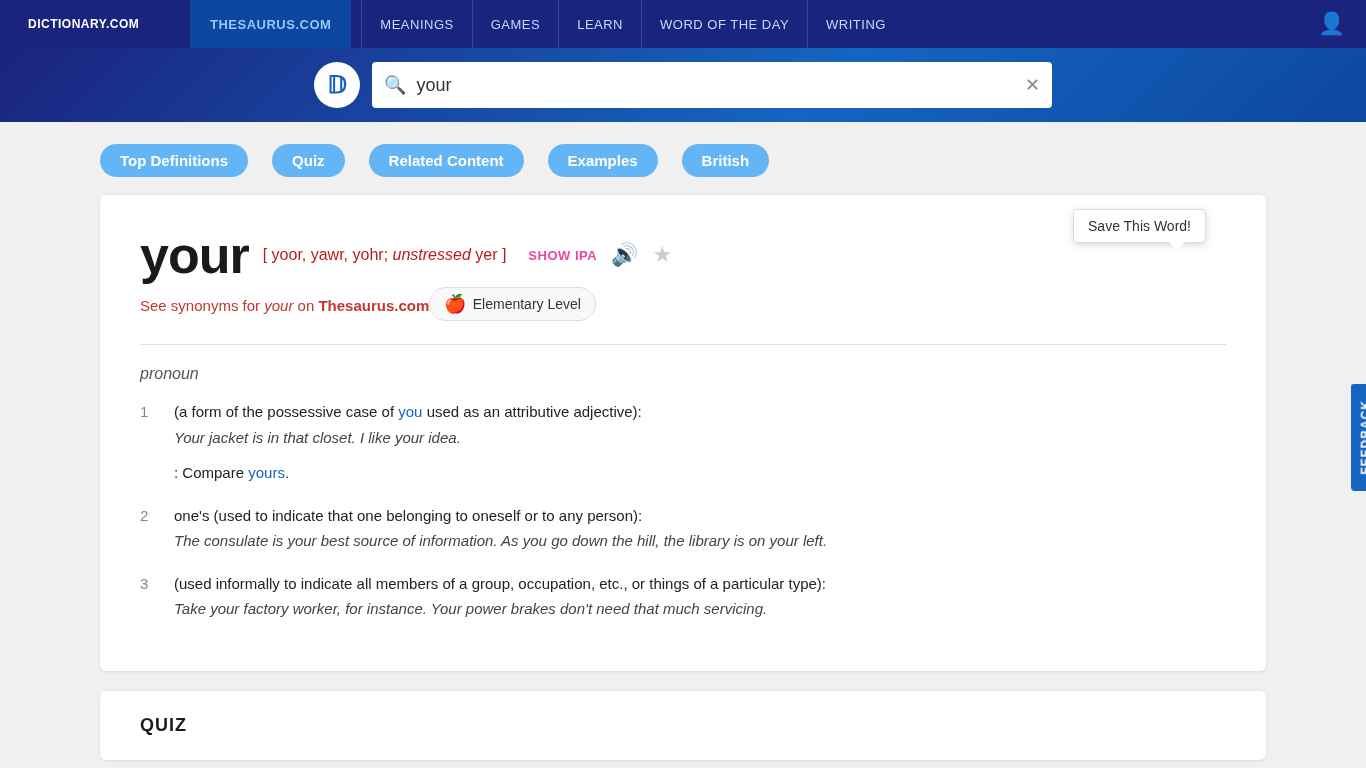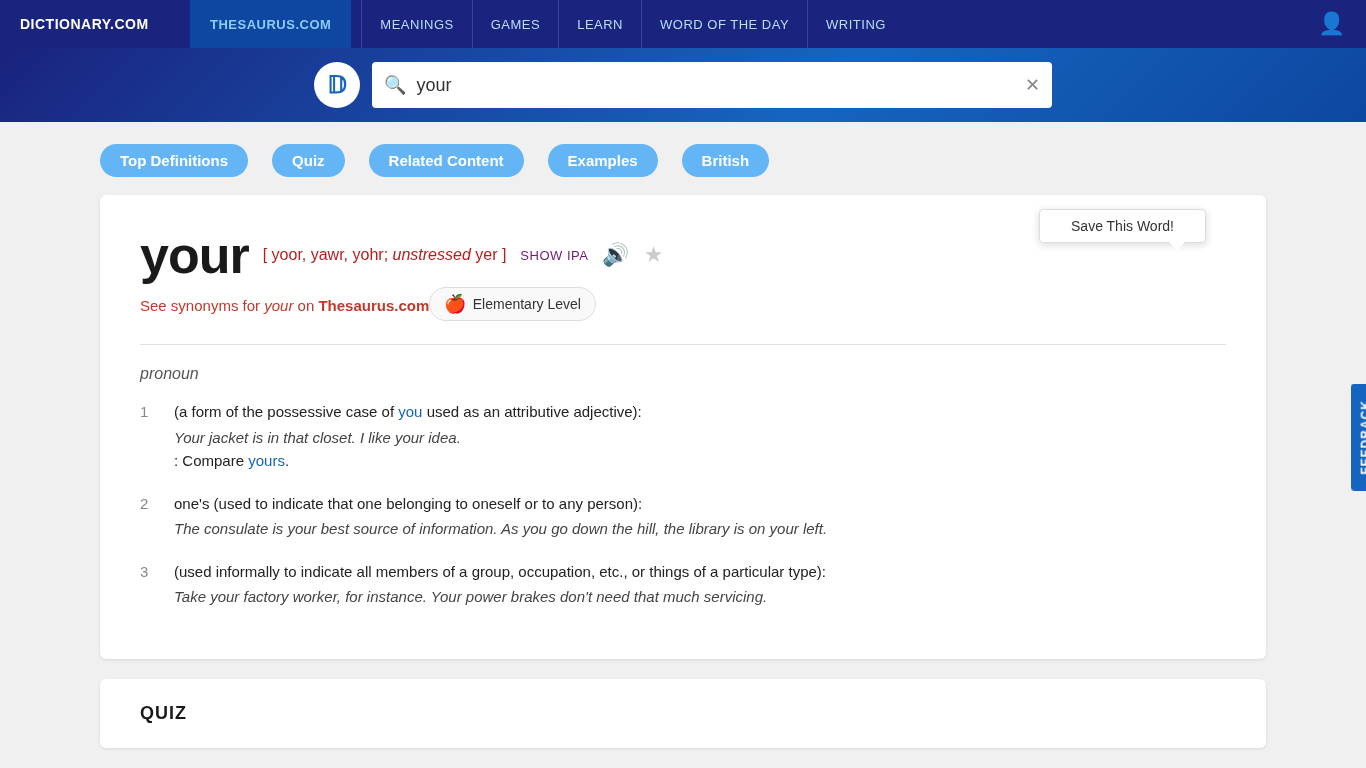--- a/index.html
+++ b/index.html
@@ -9,23 +9,23 @@
     .top-nav {
       background: #1a237e;
       display: flex;
       align-items: center;
       height: 48px;
       padding: 0;
     }
     .top-nav .brand-dictionary {
       background: #1a237e;
       color: white;
-      font-size: 14px;
-      font-weight: bold;
-      padding: 0 20px;
+      font-size: 12px;
+      font-weight: bold;
+      padding: 0 28px;
       height: 100%;
       display: flex;
       align-items: center;
       text-transform: uppercase;
       letter-spacing: 0.5px;
       min-width: 190px;
     }
     .top-nav .brand-thesaurus {
       background: #0d47a1;
       color: #90caf9;
@@ -149,21 +149,21 @@
     }
 
     
     .save-tooltip {
       position: absolute;
       top: 14px;
       right: 60px;
       background: white;
       border: 1px solid #ddd;
       border-radius: 4px;
-      padding: 8px 31px;
+      padding: 8px 14px;
       font-size: 14px;
       color: #333;
       box-shadow: 0 2px 8px rgba(0,0,0,0.15);
       z-index: 10;
     }
     .save-tooltip::after {
       content: '';
       position: absolute;
       bottom: -8px;
       right: 20px;
@@ -189,26 +189,26 @@
     }
     .pronunciation {
       font-size: 16px;
       color: #b91c1c;
     }
     .pronunciation .unstressed {
       font-style: italic;
     }
     .show-ipa {
       font-size: 13px;
-      font-weight: normal;
-      color: #701a75;
+      font-weight: bold;
+      color: #ec4899;
       text-transform: uppercase;
       letter-spacing: 0.5px;
       cursor: pointer;
-      margin-left: 0;
+      margin-left: 8px;
     }
     .audio-icon {
       font-size: 22px;
       color: #333;
       cursor: pointer;
     }
     .star-icon {
       font-size: 22px;
       color: #ccc;
       cursor: pointer;
@@ -288,21 +288,21 @@
       color: #444;
       display: block;
       margin-top: 3px;
     }
     .def-link {
       color: #1565c0;
       text-decoration: none;
     }
     .def-compare {
       display: block;
-      margin-top: 1px;
+      margin-top: 13px;
     }
 
     
     .quiz-card {
       background: white;
       border-radius: 6px;
       padding: 24px 40px;
       box-shadow: 0 1px 3px rgba(0,0,0,0.1);
     }
     .quiz-title {

